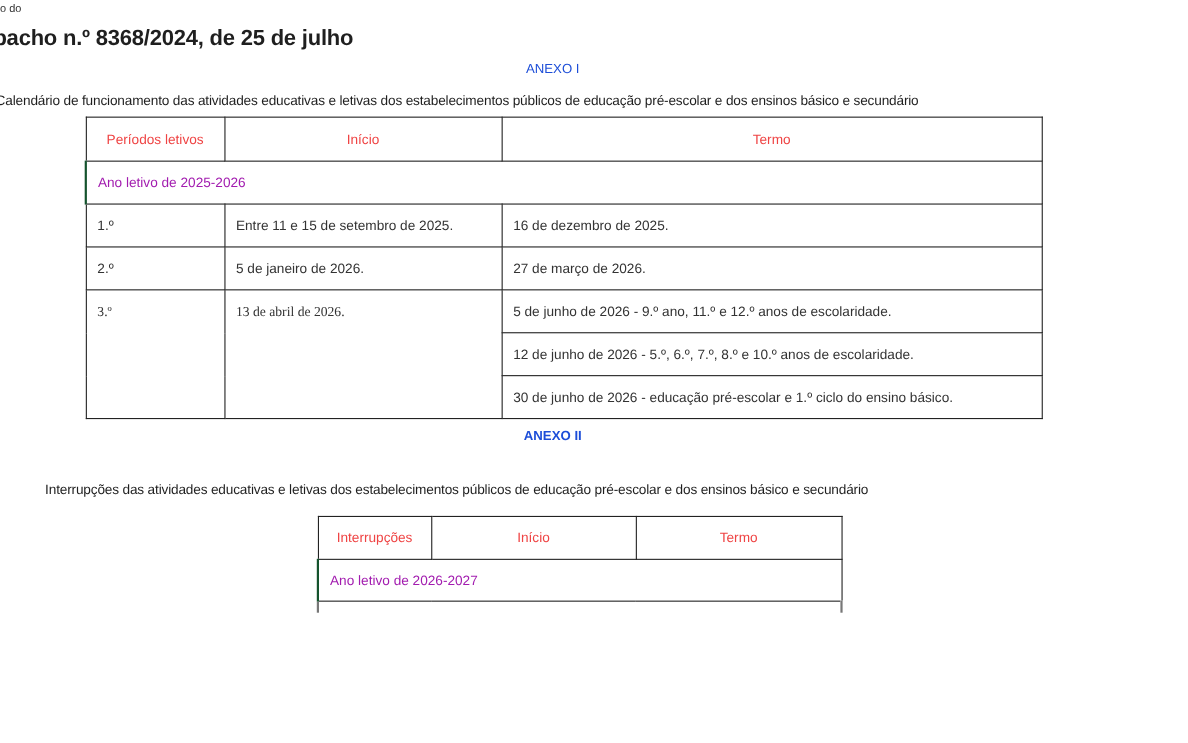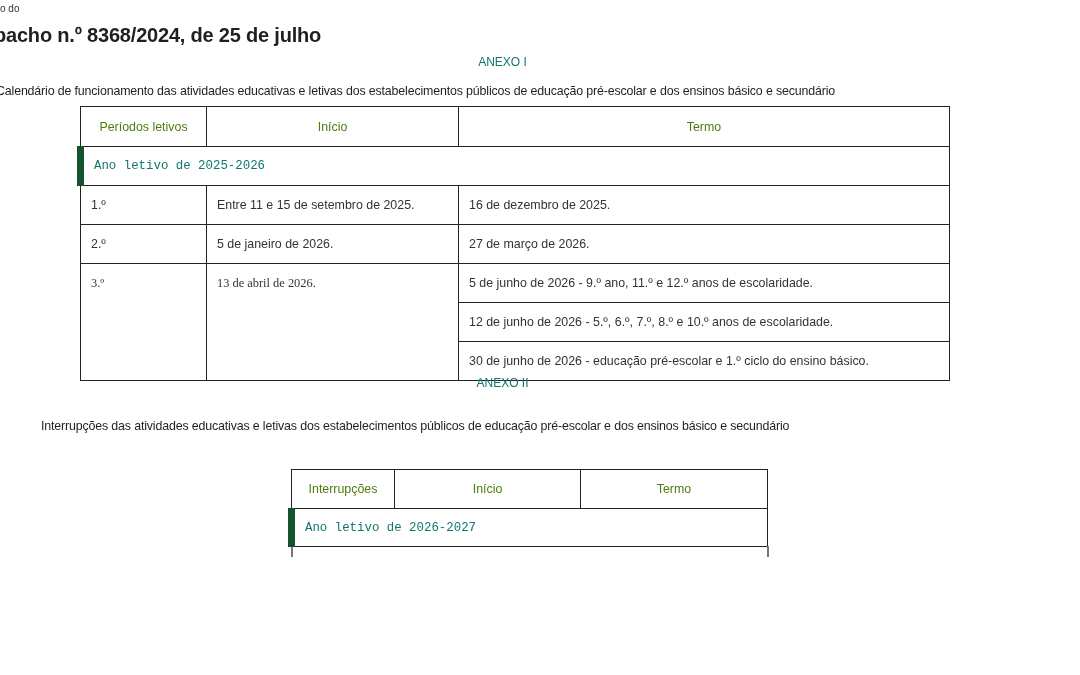--- a/index.html
+++ b/index.html
@@ -35,21 +35,21 @@
     color: #1f1f1f;
     white-space: nowrap;
     letter-spacing: -0.2px;
   }
   .annex-label {
     position: absolute;
     left: 0;
     width: 1005px;
     text-align: center;
     font-size: 12px;
-    color: #0f766e;
+    color: #1d4ed8;
     white-space: nowrap;
   }
   .annex-caption {
     position: absolute;
     font-size: 12.4px;
     color: #1f1f1f;
     white-space: nowrap;
     letter-spacing: -0.15px;
   }
   table.grid {
@@ -61,28 +61,27 @@
   }
   table.grid td, table.grid th {
     border: 1px solid #222;
     padding: 0 10px;
     vertical-align: middle;
     white-space: nowrap;
     overflow: hidden;
   }
   table.grid th {
     font-weight: normal;
-    color: #4d7c0f;
+    color: #ef4444;
     text-align: center;
   }
   table.grid td.center { }
   table.grid td.year {
-    border-left: 7px solid #14532d;
-    color: #0f766e;
-    font-family: Liberation Mono, monospace;
+    border-left: 2px solid #14532d;
+    color: #a21caf;
   }
   table.grid td.top { vertical-align: top; padding-top: 12px; font-family: Liberation Serif, serif; }
 
   
   #t1 { left: 77px; top: 106px; width: 869px; }
   #t1 col.c1 { width: 126px; }
   #t1 col.c2 { width: 252px; }
   #t1 col.c3 { width: 491px; }
   #t1 tr.hdr { height: 40px; }
   #t1 tr.r { height: 39px; }
@@ -140,22 +139,22 @@
     </tr>
     <tr class="r">
       <td>12 de junho de 2026 - 5.º, 6.º, 7.º, 8.º e 10.º anos de escolaridade.</td>
     </tr>
     <tr class="r">
       <td>30 de junho de 2026 - educação pré-escolar e 1.º ciclo do ensino básico.</td>
     </tr>
   </tbody>
     </table>
 
-  <div class="annex-label" style="top:376px;">ANEXO II</div>
-  <div class="annex-caption" style="left:41px; top:419px;">Interrupções das atividades educativas e letivas dos estabelecimentos públicos de educação pré-escolar e dos ensinos básico e secundário</div>
+  <div class="annex-label" style="top:389px;font-weight:bold;">ANEXO II</div>
+  <div class="annex-caption" style="left:41px; top:438px;">Interrupções das atividades educativas e letivas dos estabelecimentos públicos de educação pré-escolar e dos ensinos básico e secundário</div>
 
   <table class="grid" id="t2">
     <colgroup>
         <col class="c1">
         <col class="c2">
         <col class="c3">
       </colgroup>
     <tbody>
         <tr class="hdr">
       <th>Interrupções</th>

